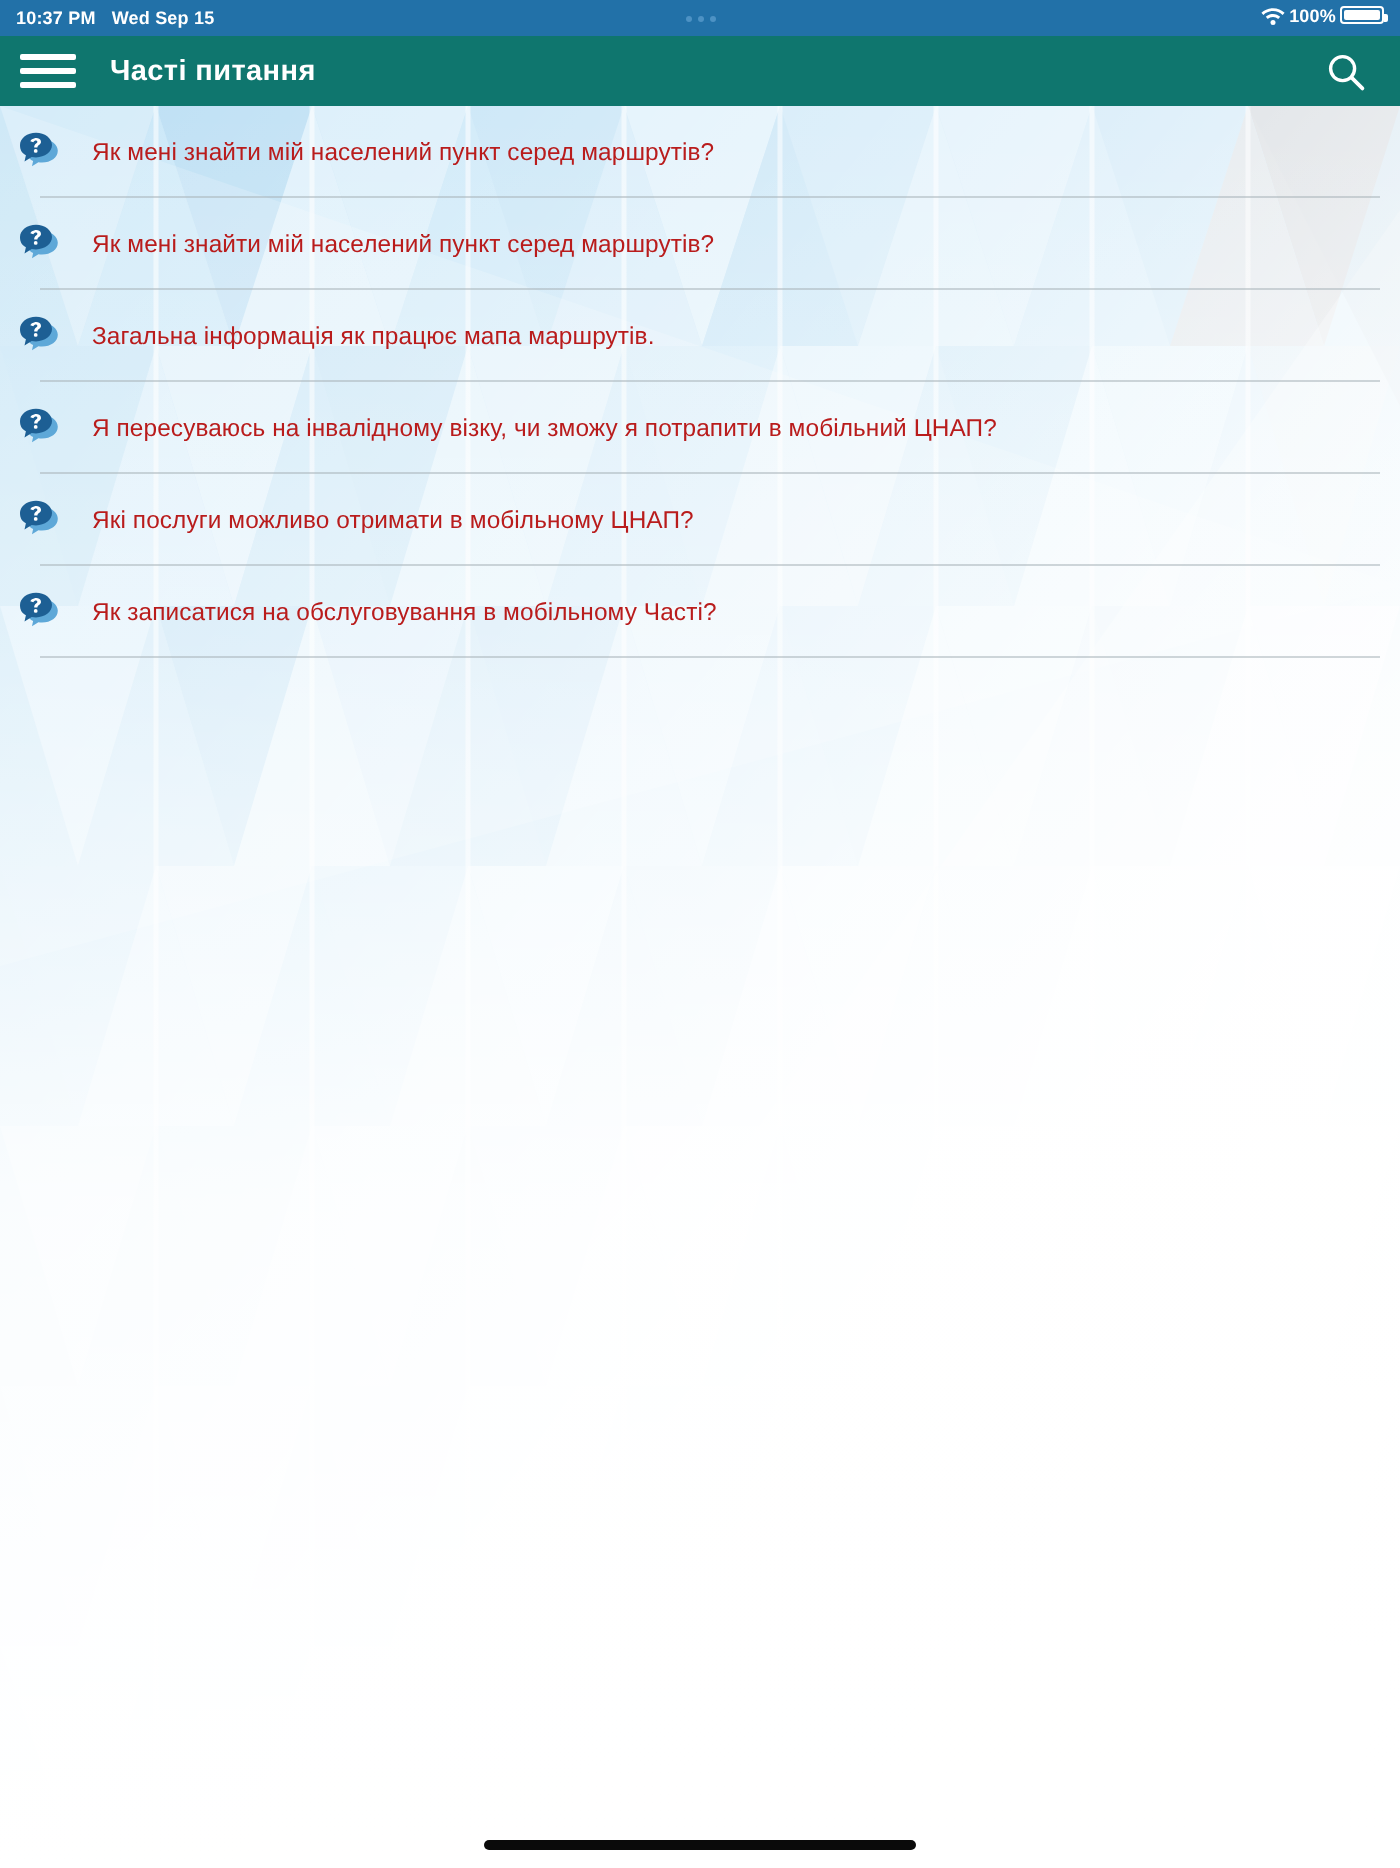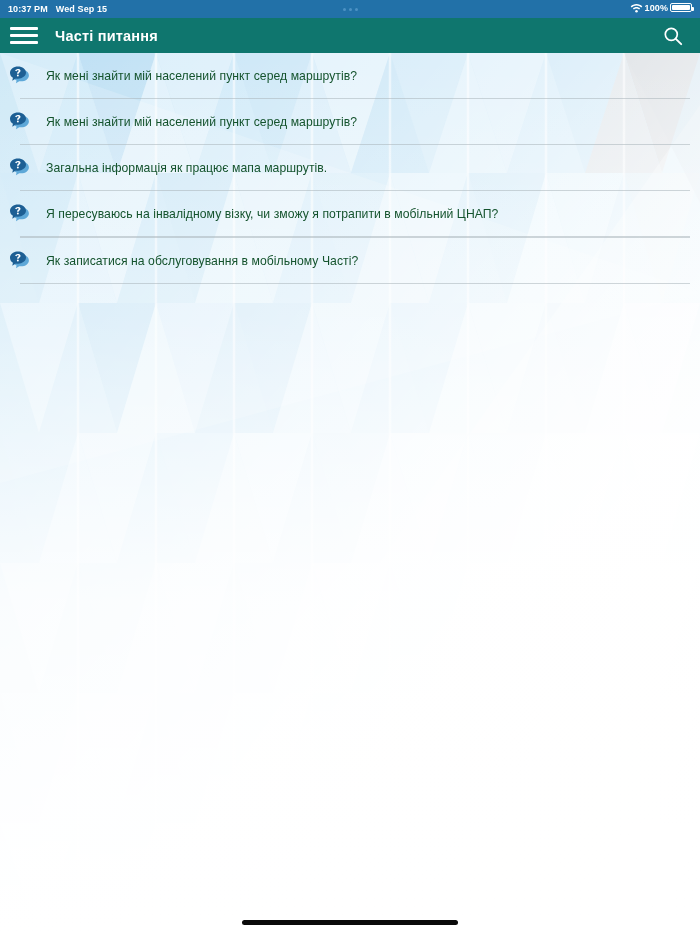--- a/index.html
+++ b/index.html
@@ -144,21 +144,21 @@
     cursor: pointer;
   }
   .faq-icon {
     width: 26px; height: 26px;
     flex: 0 0 auto;
     display: block;
   }
   .faq-text {
     margin-left: 12px;
     font-size: 12.2px;
-    color: #14532d;
+    color: #b91c1c;
     letter-spacing: .05px;
     white-space: nowrap;
   }
   .divider {
     height: 1px;
     margin-left: 20px;
     margin-right: 10px;
     background: #a9b4ba;
     opacity: .55;
   }
@@ -441,20 +441,31 @@
           <path d="M13.0 6.5c4.4 0 7.9 2.6 7.9 5.9 0 3.3-3.5 5.9-7.9 5.9-.6 0-1.2-.05-1.8-.15l-3.2 2.0.55-2.6c-2.05-1.1-3.35-2.95-3.35-5.15 0-3.3 3.4-5.9 7.8-5.9z" fill="#5ea8d8"></path>
           <path d="M10.0 3.4c4.4 0 8.0 2.75 8.0 6.15 0 3.4-3.6 6.15-8.0 6.15-.75 0-1.45-.08-2.15-.22l-3.6 2.25.7-3.05C2.75 13.5 2.0 11.75 2.0 9.55 2.0 6.15 5.6 3.4 10.0 3.4z" fill="#1d5f94"></path>
           <path d="M9.05 6.2c1.35-.5 2.95-.05 3.35 1.15.35 1.05-.25 1.7-.9 2.2-.55.45-.8.7-.8 1.25h-1.6c-.05-.95.3-1.5.95-2.0.5-.4.75-.65.6-1.05-.15-.45-.75-.6-1.25-.4-.4.15-.65.45-.75.8l-1.5-.5c.25-.7.8-1.25 1.9-1.45z" fill="#ffffff"></path>
           <circle cx="9.85" cy="12.45" r=".95" fill="#ffffff"></circle>
         </svg>
       </span>
       <span class="faq-text">Я пересуваюсь на інвалідному візку, чи зможу я потрапити в мобільний ЦНАП?</span>
     </div>
     <div class="divider"></div>
 
+    <div class="faq-item">
+      <span class="faq-icon">
+        <svg width="26" height="26" viewBox="0 0 26 26">
+          <path d="M13.0 6.5c4.4 0 7.9 2.6 7.9 5.9 0 3.3-3.5 5.9-7.9 5.9-.6 0-1.2-.05-1.8-.15l-3.2 2.0.55-2.6c-2.05-1.1-3.35-2.95-3.35-5.15 0-3.3 3.4-5.9 7.8-5.9z" fill="#5ea8d8"></path>
+          <path d="M10.0 3.4c4.4 0 8.0 2.75 8.0 6.15 0 3.4-3.6 6.15-8.0 6.15-.75 0-1.45-.08-2.15-.22l-3.6 2.25.7-3.05C2.75 13.5 2.0 11.75 2.0 9.55 2.0 6.15 5.6 3.4 10.0 3.4z" fill="#1d5f94"></path>
+          <path d="M9.05 6.2c1.35-.5 2.95-.05 3.35 1.15.35 1.05-.25 1.7-.9 2.2-.55.45-.8.7-.8 1.25h-1.6c-.05-.95.3-1.5.95-2.0.5-.4.75-.65.6-1.05-.15-.45-.75-.6-1.25-.4-.4.15-.65.45-.75.8l-1.5-.5c.25-.7.8-1.25 1.9-1.45z" fill="#ffffff"></path>
+          <circle cx="9.85" cy="12.45" r=".95" fill="#ffffff"></circle>
+        </svg>
+      </span>
+      <span class="faq-text">Які послуги можливо отримати в мобільному ЦНАП?</span>
+    </div>
     <div class="divider"></div>
 
     <div class="faq-item">
       <span class="faq-icon">
         <svg width="26" height="26" viewBox="0 0 26 26">
           <path d="M13.0 6.5c4.4 0 7.9 2.6 7.9 5.9 0 3.3-3.5 5.9-7.9 5.9-.6 0-1.2-.05-1.8-.15l-3.2 2.0.55-2.6c-2.05-1.1-3.35-2.95-3.35-5.15 0-3.3 3.4-5.9 7.8-5.9z" fill="#5ea8d8"></path>
           <path d="M10.0 3.4c4.4 0 8.0 2.75 8.0 6.15 0 3.4-3.6 6.15-8.0 6.15-.75 0-1.45-.08-2.15-.22l-3.6 2.25.7-3.05C2.75 13.5 2.0 11.75 2.0 9.55 2.0 6.15 5.6 3.4 10.0 3.4z" fill="#1d5f94"></path>
           <path d="M9.05 6.2c1.35-.5 2.95-.05 3.35 1.15.35 1.05-.25 1.7-.9 2.2-.55.45-.8.7-.8 1.25h-1.6c-.05-.95.3-1.5.95-2.0.5-.4.75-.65.6-1.05-.15-.45-.75-.6-1.25-.4-.4.15-.65.45-.75.8l-1.5-.5c.25-.7.8-1.25 1.9-1.45z" fill="#ffffff"></path>
           <circle cx="9.85" cy="12.45" r=".95" fill="#ffffff"></circle>
         </svg>

